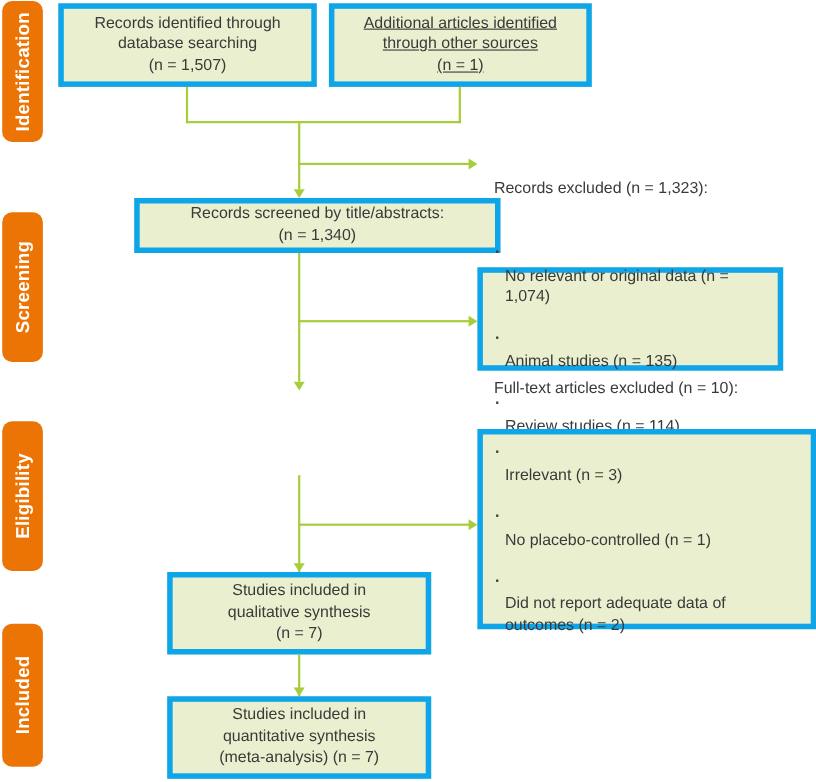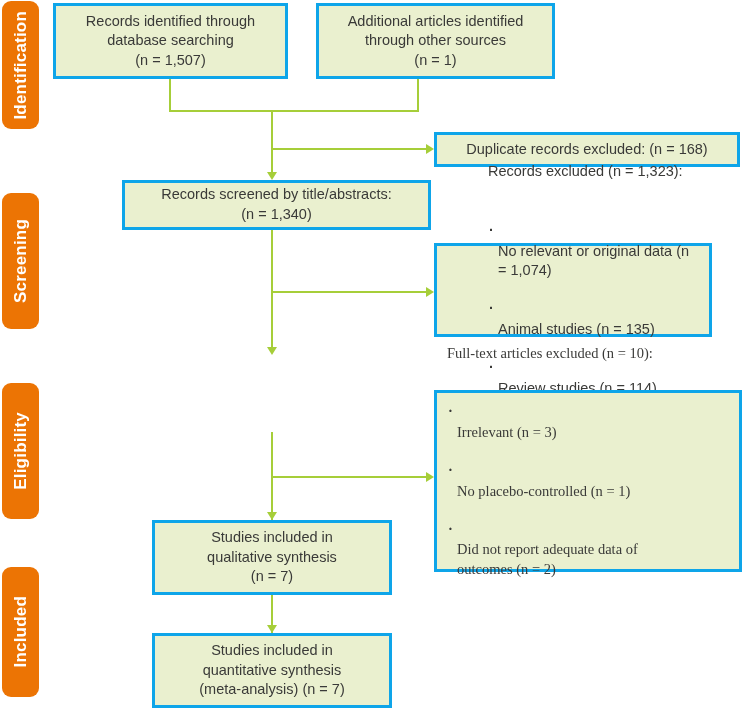--- a/index.html
+++ b/index.html
@@ -35,21 +35,21 @@
     white-space: nowrap;
     writing-mode: vertical-rl;
     transform: rotate(180deg);
     line-height: 1;
   }
 
   
   .flow-box {
     position: absolute;
     background: #eaf0cf;
-    border: 3px solid #0ea5e9;
+    border: 5px solid #0ea5e9;
     box-sizing: border-box;
     display: flex;
     align-items: center;
     justify-content: center;
     color: #3a3a38;
     font-size: 14.5px;
     line-height: 1.35;
     text-align: center;
   }
   .flow-box .box-text {
@@ -133,51 +133,48 @@
   <div class="stage-tab" style="left:2px; top:567px; width:37px; height:130px;">
     <span class="stage-label">Included</span>
   </div>
 
   <div class="flow-box" style="left:53px; top:3px; width:235px; height:76px;">
     <span class="box-text">Records identified through
 database searching
 (n = 1,507)</span>
   </div>
 
-  <div class="flow-box" style="left:316px; top:3px; width:239px; height:76px;">
+  <div class="flow-box" style="left:299px; top:3px; width:239px; height:76px;text-decoration:underline;">
     <span class="box-text">Additional articles identified
 through other sources
 (n = 1)</span>
   </div>
 
   <div class="conn v" style="left:169px; top:79px; width:2px; height:33px;"></div>
   <div class="conn v" style="left:417px; top:79px; width:2px; height:33px;"></div>
   <div class="conn h" style="left:169px; top:110px; width:250px; height:2px;"></div>
   <div class="conn v" style="left:271px; top:110px; width:2px; height:62px;"></div>
   <div class="arrow-down" style="left:267px; top:172px;"></div>
 
   <div class="conn h" style="left:271px; top:148px; width:156px; height:2px;"></div>
   <div class="arrow-right" style="left:426px; top:144px;"></div>
 
-  <div class="flow-box" style="left:434px; top:132px; width:306px; height:35px;">
-    <span class="box-text">Duplicate records excluded: (n = 168)</span>
-  </div>
-
-  <div class="flow-box" style="left:122px; top:180px; width:309px; height:50px;">
+
+  <div class="flow-box" style="left:122px; top:180px; width:333px; height:50px;">
     <span class="box-text">Records screened by title/abstracts:
 (n = 1,340)</span>
   </div>
 
   <div class="conn v" style="left:271px; top:230px; width:2px; height:117px;"></div>
   <div class="arrow-down" style="left:267px; top:347px;"></div>
 
   <div class="conn h" style="left:271px; top:291px; width:156px; height:2px;"></div>
   <div class="arrow-right" style="left:426px; top:287px;"></div>
 
-  <div class="flow-box left-align" style="left:434px; top:243px; width:278px; height:94px;padding-left:41px;">
+  <div class="flow-box left-align" style="left:434px; top:243px; width:278px; height:94px;">
     <div class="box-text">
       <div class="excl-head">Records excluded (n = 1,323):</div>
       <ul class="excl-list">
         <li>
           <span>No relevant or original data (n = 1,074)</span>
         </li>
         <li>
           <span>Animal studies  (n = 135)</span>
         </li>
         <li>
@@ -187,21 +184,21 @@
     </div>
   </div>
 
 
   <div class="conn v" style="left:271px; top:432px; width:2px; height:88px;"></div>
   <div class="arrow-down" style="left:267px; top:512px;"></div>
 
   <div class="conn h" style="left:271px; top:476px; width:156px; height:2px;"></div>
   <div class="arrow-right" style="left:426px; top:472px;"></div>
 
-  <div class="flow-box left-align" style="left:434px; top:390px; width:308px; height:182px;font-family:Liberation Serif, serif;">
+  <div class="flow-box left-align" style="left:434px; top:390px; width:308px; height:182px;">
     <div class="box-text">
       <div class="excl-head">Full-text articles excluded (n = 10):</div>
       <ul class="excl-list">
         <li>
           <span>Irrelevant (n = 3)</span>
         </li>
         <li>
           <span>No placebo-controlled (n = 1)</span>
         </li>
         <li>

